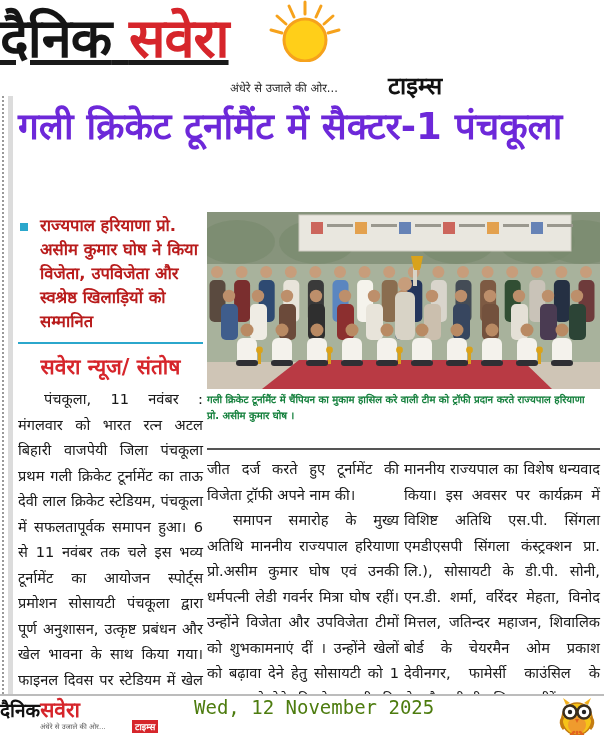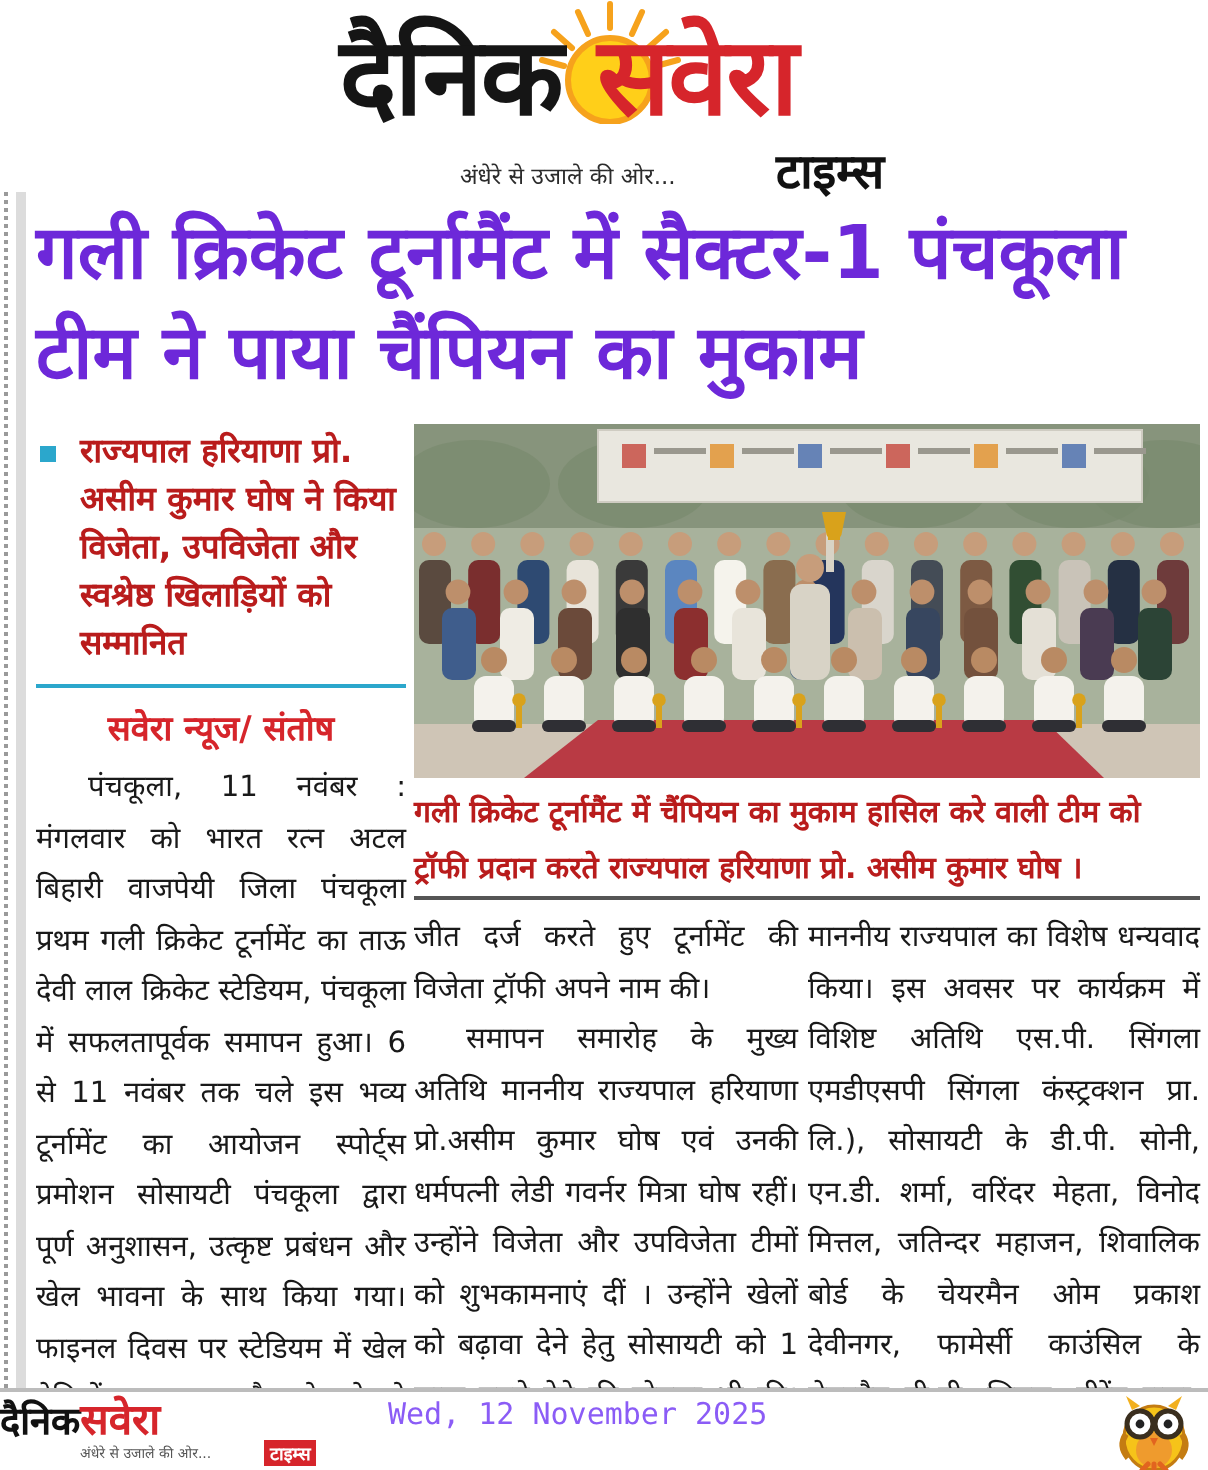--- a/index.html
+++ b/index.html
@@ -9,61 +9,61 @@
   }
   .page{position:absolute;inset:0;background:#fff;}
 
   
   .edge-dotted{position:absolute;left:2px;top:96px;height:598px;width:0;border-left:2px dotted #9a9a9a;}
   .edge-bar{position:absolute;left:8px;top:96px;height:598px;width:5px;background:#dcdcdc;}
 
   
   .masthead{position:absolute;left:0;top:0;width:604px;height:100px;}
   .mast-sun{position:absolute;left:267px;top:0px;z-index:0;}
-  .mast-title{position:absolute;left:0;top:6px;width:568px;text-align:center;z-index:1;
-    font-weight:bold;font-size:54px;line-height:66px;letter-spacing:-1px;white-space:nowrap;}
+  .mast-title{position:absolute;left:0;top:6px;width:568px;text-align:left;z-index:1;
+    font-weight:bold;font-size:54px;line-height:66px;letter-spacing:-1px;white-space:nowrap;text-decoration:underline;}
   .mast-black{color:#151515;}
   .mast-red{color:#d6252b;}
   .mast-tagline{position:absolute;left:230px;top:80px;font-size:11.5px;color:#2b2b2b;z-index:1;}
   .mast-times{position:absolute;left:388px;top:68px;font-size:24px;font-weight:bold;color:#111;z-index:1;}
 
   
   .headline{position:absolute;left:18px;top:102px;width:578px;
     font-size:37px;font-weight:bold;line-height:50px;color:#6d28d9;}
 
   
   .leftcol{position:absolute;left:18px;top:214px;width:185px;}
   .bullet-row{display:flex;align-items:flex-start;}
   .bullet-sq{flex:0 0 8px;width:8px;height:8px;background:#2ba7cc;margin:9px 12px 0 2px;}
   .bullet-text{font-size:16.5px;font-weight:bold;line-height:24px;color:#b91c1c;}
   .teal-rule{border:none;border-top:2px solid #2ba7cc;margin:8px 0 2px 0;width:100%;}
-  .byline{color:#d6252b;font-weight:bold;font-size:17px;text-align:center;margin:8px 0 6px 0;}
+  .byline{color:#d6252b;font-weight:bold;font-size:21px;text-align:center;margin:8px 0 6px 0;}
   .bodytext{font-size:14.6px;line-height:25.5px;text-align:justify;color:#191919;}
   .indent{text-indent:26px;}
 
   
   .photo{position:absolute;left:207px;top:212px;width:393px;height:177px;overflow:hidden;background:#9fae97;}
   .caption{position:absolute;left:207px;top:392px;width:393px;
-    font-size:15px;font-weight:600;line-height:28px;color:#b91c1c;}
+    font-size:10px;font-weight:600;line-height:16px;color:#15803d;}
   .caption-rule{position:absolute;left:207px;top:448px;width:393px;border:none;border-top:2px solid #555;margin:0;}
 
   
   .midcol{position:absolute;left:207px;top:456px;width:192px;}
   .rightcol{position:absolute;left:404px;top:456px;width:196px;}
   .colp{margin:0 0 0 0;}
 
   
   .footer{position:absolute;left:0;top:694px;width:604px;height:41px;background:#fff;border-top:2px solid #bcbcbc;}
   .f-logo{position:absolute;left:0;top:4px;line-height:20px;white-space:nowrap;}
   .f-logo .b{font-weight:bold;font-size:19px;color:#111;}
   .f-logo .r{font-weight:bold;font-size:21px;color:#d6252b;}
   .f-logo-sub{position:absolute;left:40px;top:26px;font-size:7px;color:#555;white-space:nowrap;}
   .f-times{position:absolute;left:132px;top:24px;font-size:9px;font-weight:bold;color:#fff;background:#d6252b;padding:0 3px;}
   .f-meta{position:absolute;left:194px;top:2px;font-family:"DejaVu Sans Mono",monospace;
-    font-size:15px;line-height:19px;color:#8b5cf6;}
+    font-size:19px;line-height:19px;color:#4d7c0f;}
   .f-url{cursor:pointer;}
   .owl{position:absolute;right:6px;top:1px;}
 </style>
 </head>
 <body>
 
 <div class="page">
 
   <div class="edge-dotted"></div>
   <div class="edge-bar"></div>
@@ -86,21 +86,20 @@
     <div class="mast-title">
       <span class="mast-black">दैनिक</span>
       <span class="mast-red">सवेरा</span>
     </div>
     <div class="mast-tagline">अंधेरे से उजाले की ओर...</div>
     <div class="mast-times">टाइम्स</div>
   </div>
 
   <div class="headline">
     <div>गली क्रिकेट टूर्नामैंट में सैक्टर-1 पंचकूला</div>
-    <div>टीम ने पाया चैंपियन का मुकाम</div>
   </div>
 
   <div class="leftcol">
     <div class="bullet-row">
       <span class="bullet-sq"></span>
       <span class="bullet-text">राज्यपाल हरियाणा प्रो. असीम कुमार घोष ने किया विजेता, उपविजेता और स्वश्रेष्ठ खिलाड़ियों को सम्मानित</span>
     </div>
     <hr class="teal-rule">
     <div class="byline">सवेरा न्यूज/ संतोष</div>
     <p class="bodytext indent colp">पंचकूला, 11 नवंबर : मंगलवार को भारत रत्न अटल बिहारी वाजपेयी जिला पंचकूला प्रथम गली क्रिकेट टूर्नामेंट का ताऊ देवी लाल क्रिकेट स्टेडियम, पंचकूला में सफलतापूर्वक समापन हुआ। 6 से 11 नवंबर तक चले इस भव्य टूर्नामेंट का आयोजन स्पोर्ट्स प्रमोशन सोसायटी पंचकूला द्वारा पूर्ण अनुशासन, उत्कृष्ट प्रबंधन और खेल भावना के साथ किया गया। फाइनल दिवस पर स्टेडियम में खेल प्रेमियों का उत्साह और जोश देखते ही बनता था। फाइनल मुकाबला सैक्टरझ्1 पंचकूला और बरवाला (अ) के बीच बेहद रोमांचक रहा। दोनों ही टीमों ने उच्च स्तरीय खेल का प्रदर्शन किया, लेकिन अंत में सैक्टर-1 टीम ने 36 रनों से शानदार</p>

